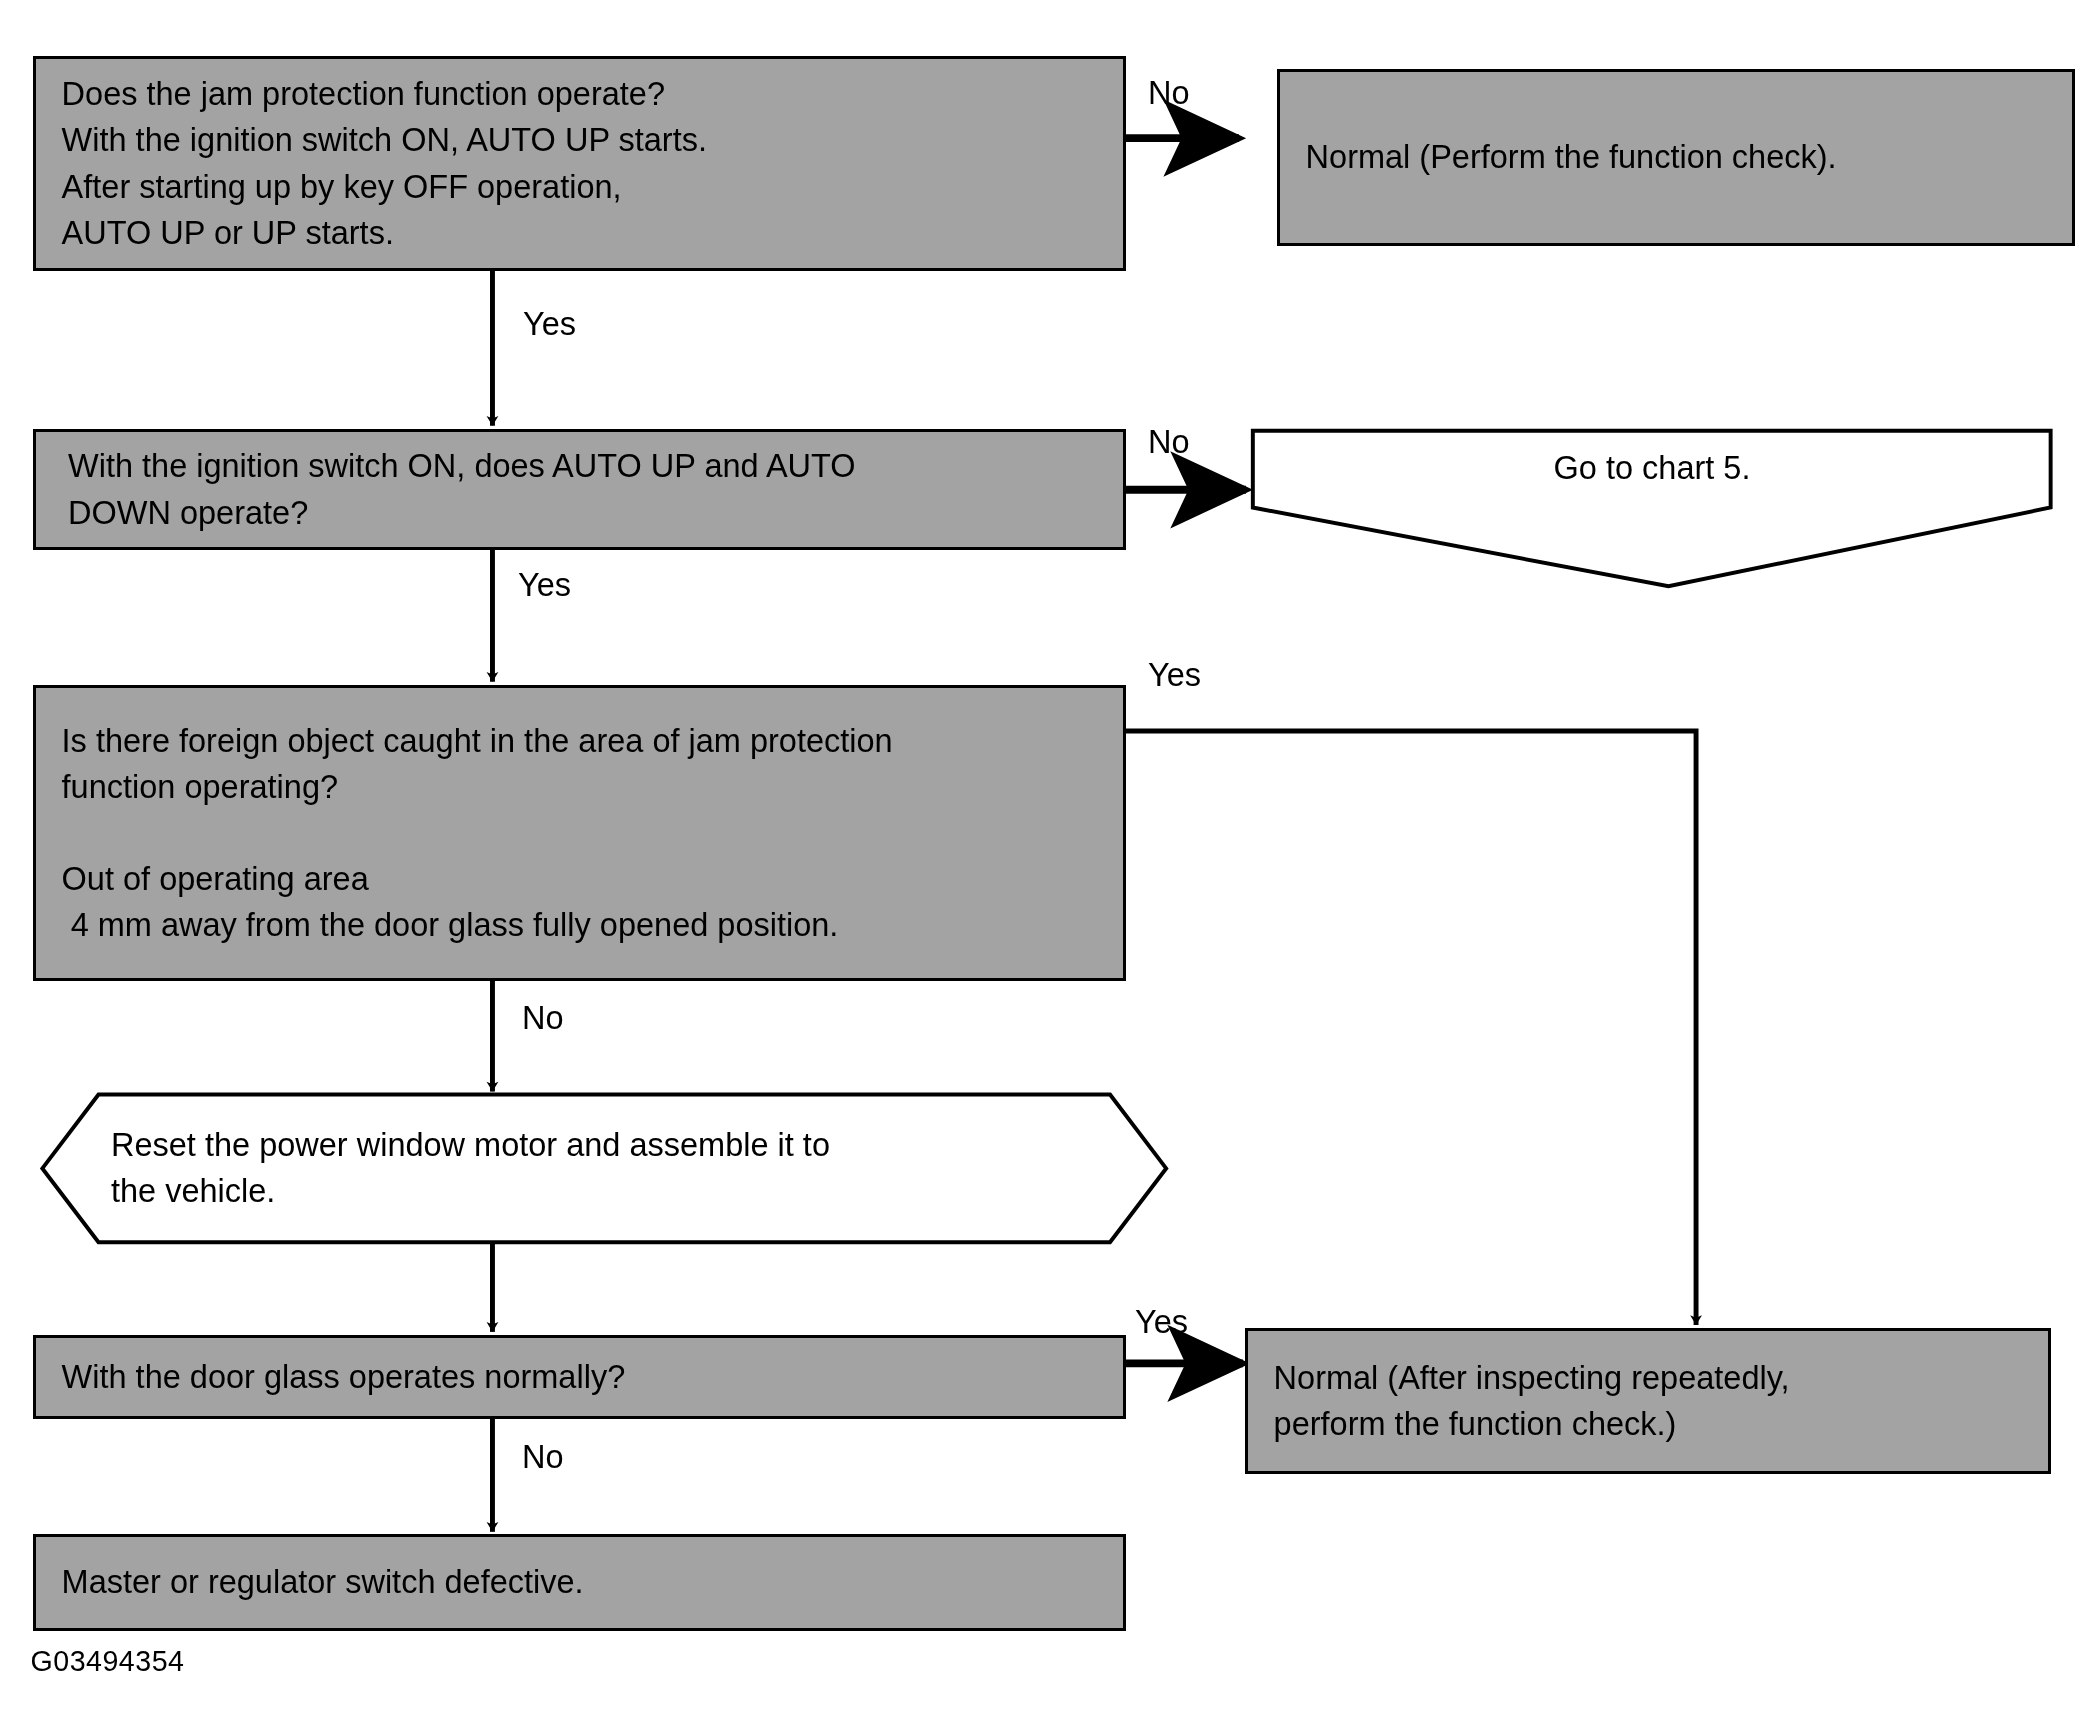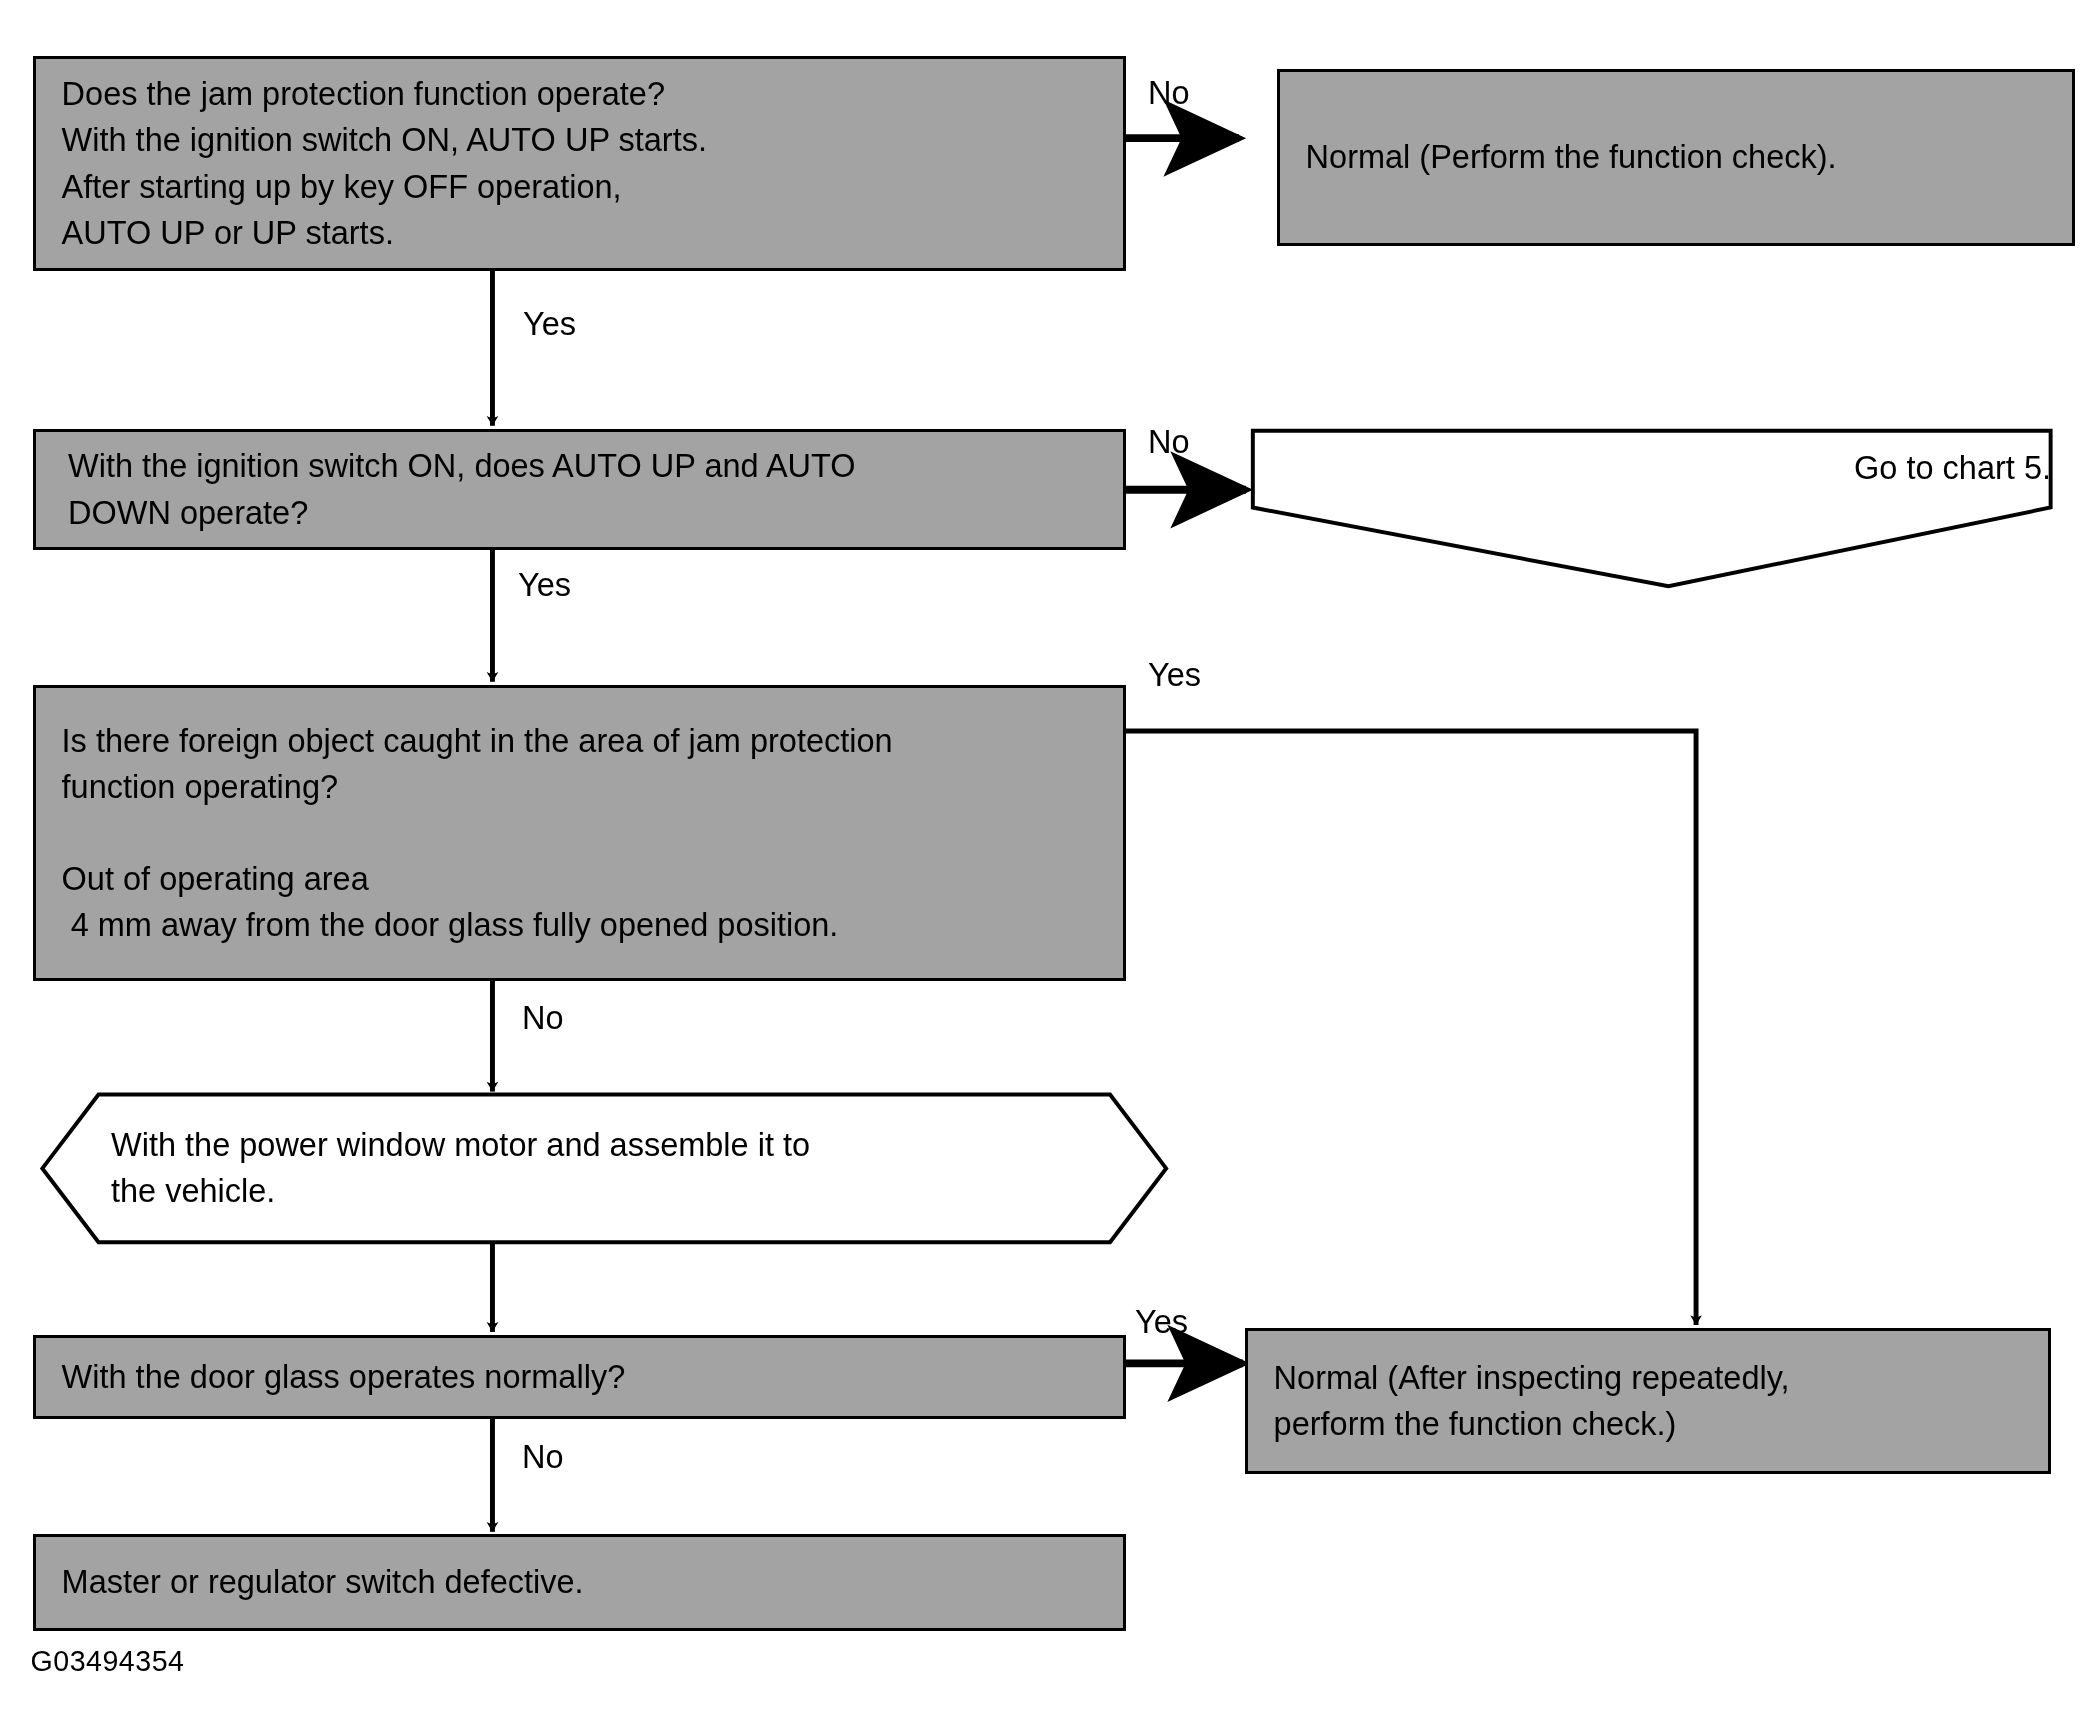--- a/index.html
+++ b/index.html
@@ -47,21 +47,21 @@
   .shape-node {
     background: transparent;
     border: none;
   }
   .shape-node .node-text {
     position: relative;
     z-index: 3;
   }
   .centered .node-text {
     width: 100%;
-    text-align: right;
+    text-align: center;
   }
   .edge-label {
     position: absolute;
     font-size: 32.5px;
     line-height: 1;
     color: #000;
     z-index: 6;
     white-space: nowrap;
   }
   .figure-code {
@@ -133,21 +133,21 @@
 
   <div class="node rect-node" style="left:33px; top:685px; width:1093px; height:296px;">
     <div class="node-text">Is there foreign object caught in the area of jam protection
 function operating?
 
 Out of operating area
  4 mm away from the door glass fully opened position.</div>
   </div>
 
   <div class="node shape-node" style="left:42px; top:1094px; width:1124px; height:148px; padding-left:69px;">
-    <div class="node-text">With the power window motor and assemble it to
+    <div class="node-text">Reset the power window motor and assemble it to
 the vehicle.</div>
   </div>
 
   <div class="node rect-node" style="left:33px; top:1335px; width:1093px; height:84px;">
     <div class="node-text">With the door glass operates normally?</div>
   </div>
 
   <div class="node rect-node" style="left:1245px; top:1328px; width:806px; height:146px;">
     <div class="node-text">Normal (After inspecting repeatedly,
 perform the function check.)</div>

